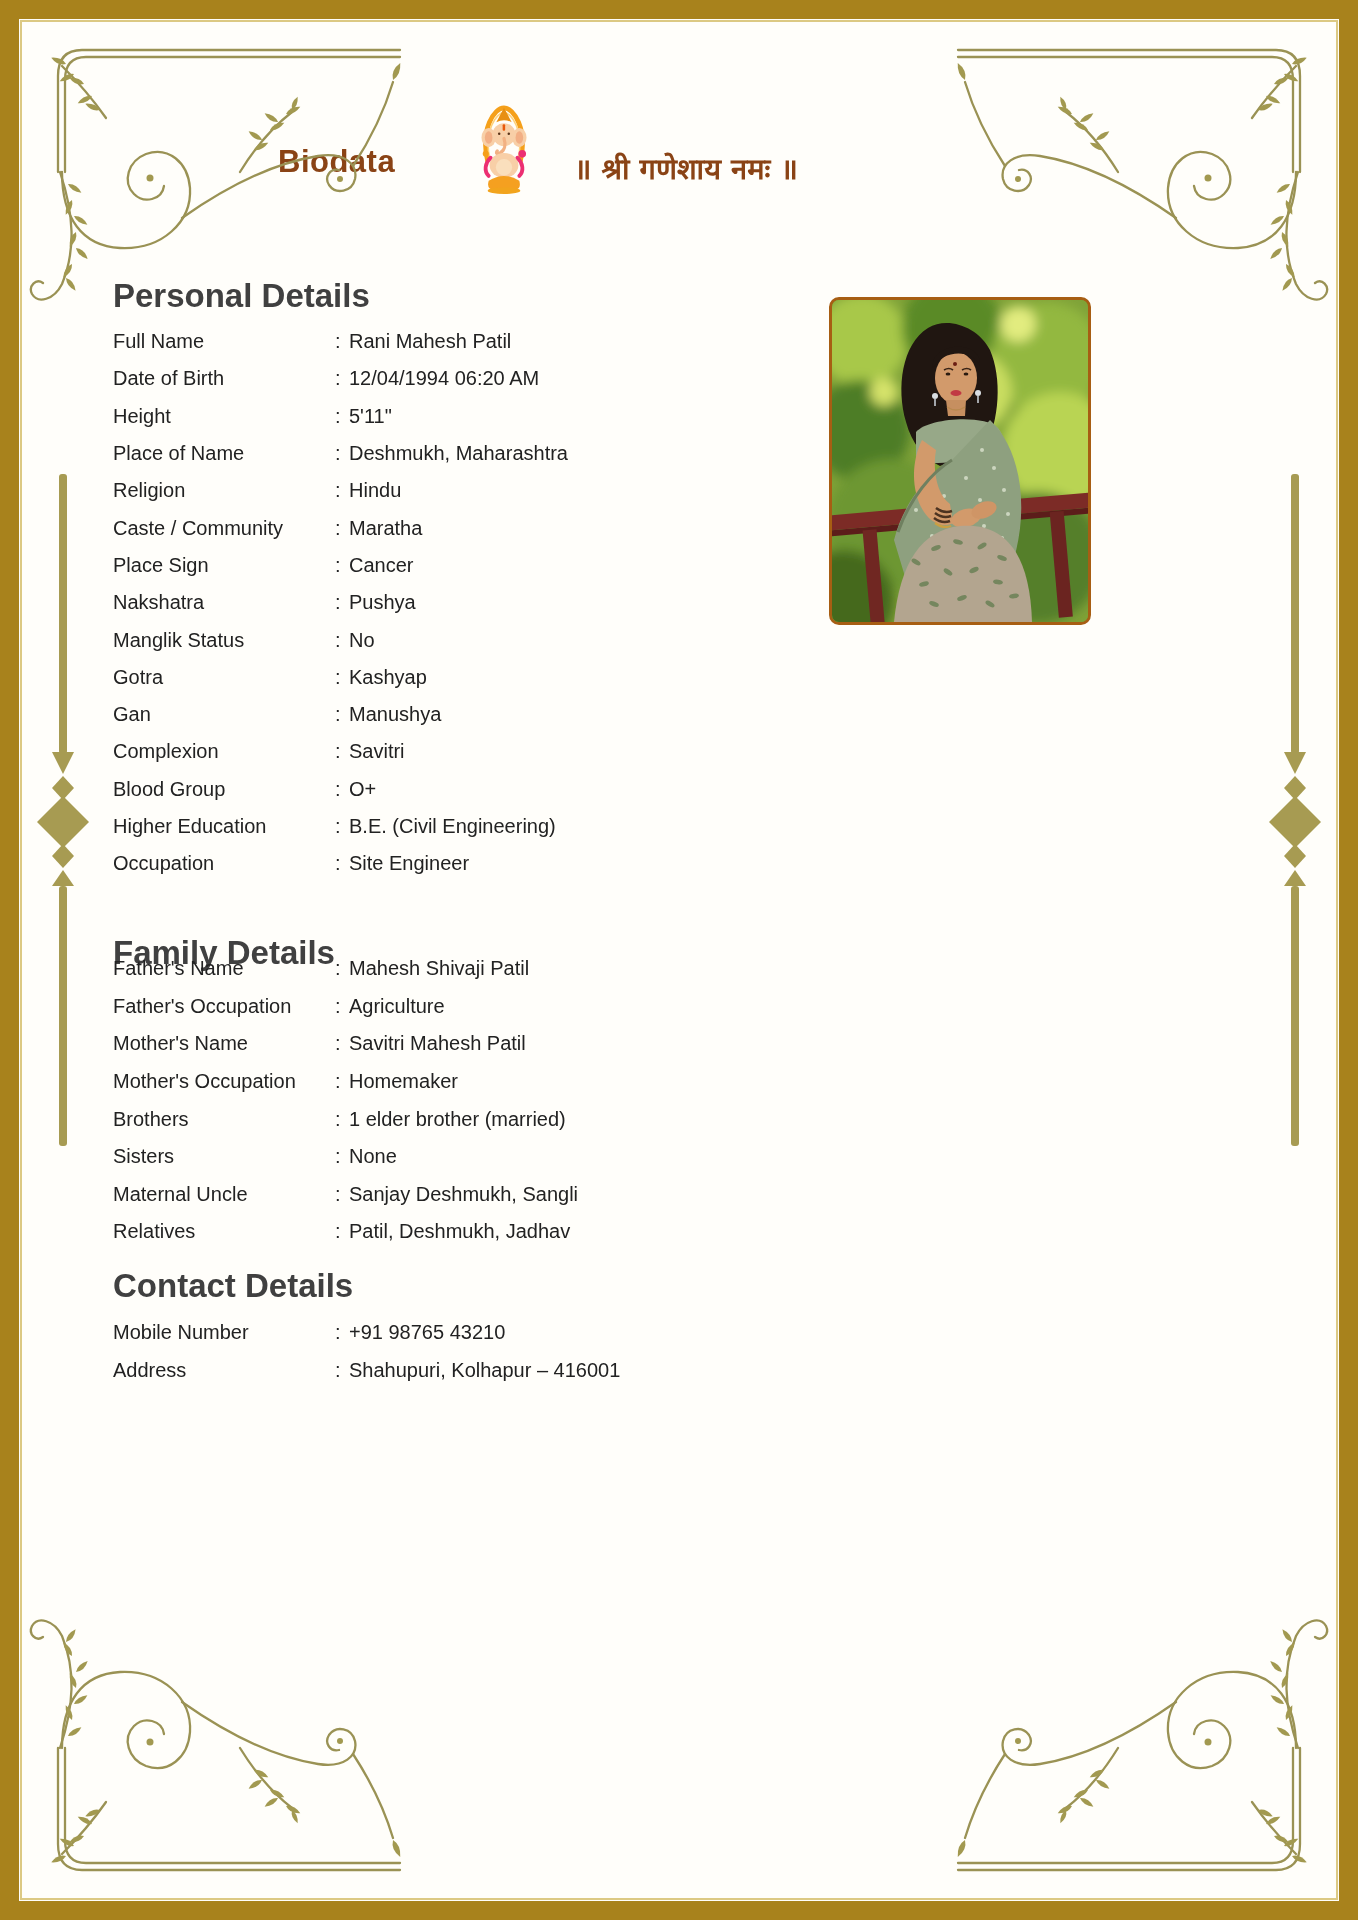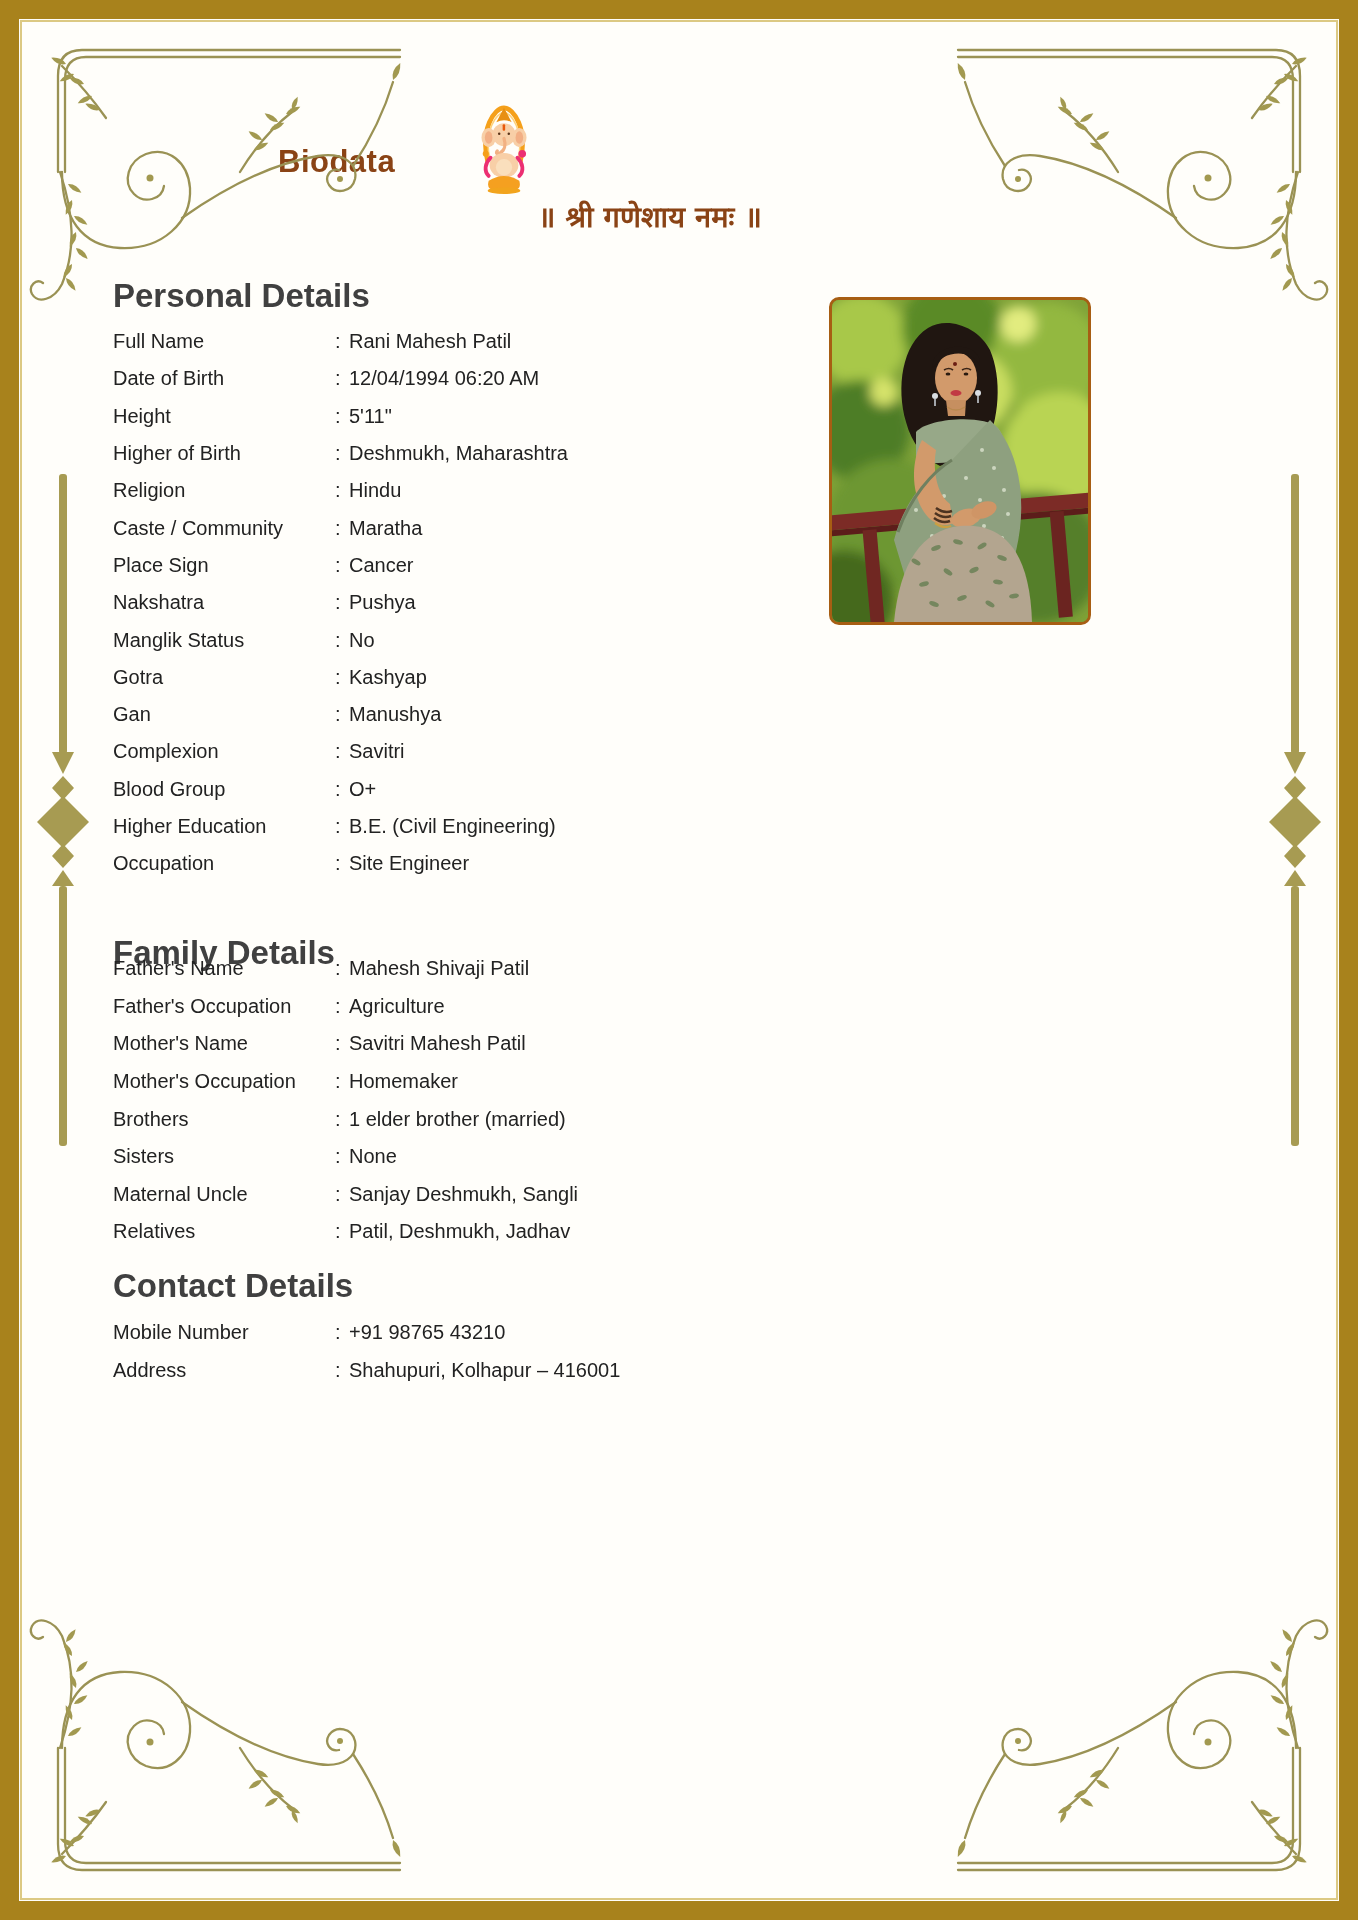--- a/index.html
+++ b/index.html
@@ -17,23 +17,22 @@
   .corner.br{left:956px;top:1613px;transform:scale(-1,-1);}
   .sideline{position:absolute;width:62px;height:680px;top:470px;z-index:3;}
   .sideline.left{left:32px;}
   .sideline.right{left:1264px;transform:scaleX(-1);}
   .page-title{
     position:absolute;left:278px;top:144px;font-size:31px;font-weight:bold;
     color:#8a4315;letter-spacing:.5px;
   }
   .ganesha{position:absolute;left:476px;top:104px;width:56px;height:92px;}
   .mantra{
-    position:absolute;left:538px;top:148px;font-size:29px;font-weight:bold;color:#8a4315;
+    position:absolute;left:574px;top:148px;font-size:29px;font-weight:bold;color:#8a4315;
     font-family:"DejaVu Sans",sans-serif;
-    margin-top:48px;
   }
   .section-heading{
     position:absolute;left:113px;font-size:33px;font-weight:bold;color:#404040;
   }
   #personal-heading{top:277px;}
   #family-heading{top:934px;}
   #contact-heading{top:1267px;}
   .rows{position:absolute;left:113px;width:760px;font-size:20px;color:#222222;z-index:2;}
   #personal-rows{top:323px;}
   #family-rows{top:950px;}
@@ -268,21 +267,21 @@
         <span class="lbl">Date of Birth</span>
         <span class="colon">:</span>
         <span class="val">12/04/1994 06:20 AM</span>
       </div>
       <div class="row">
         <span class="lbl">Height</span>
         <span class="colon">:</span>
         <span class="val">5'11"</span>
       </div>
       <div class="row">
-        <span class="lbl">Higher of Birth</span>
+        <span class="lbl">Place of Name</span>
         <span class="colon">:</span>
         <span class="val">Deshmukh, Maharashtra</span>
       </div>
       <div class="row">
         <span class="lbl">Religion</span>
         <span class="colon">:</span>
         <span class="val">Hindu</span>
       </div>
       <div class="row">
         <span class="lbl">Caste / Community</span>

